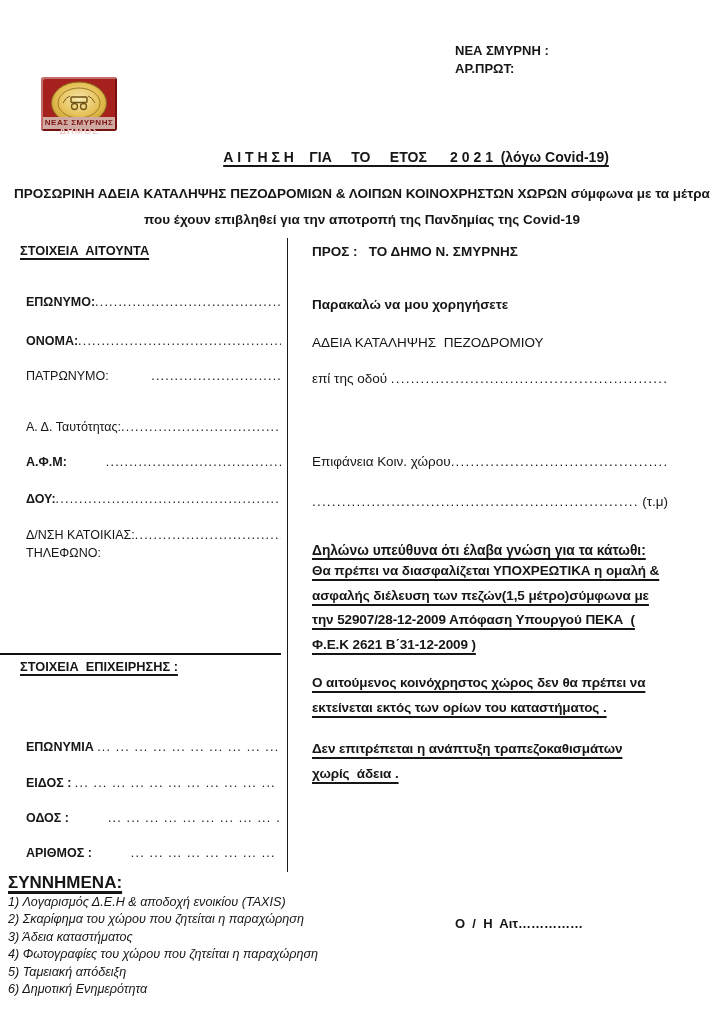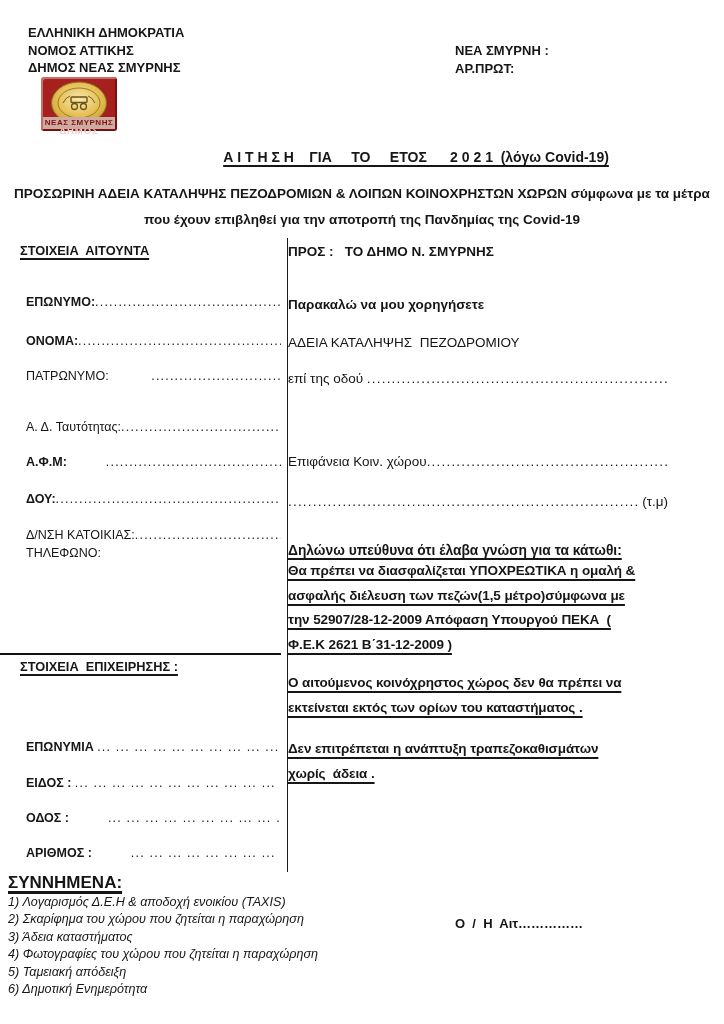--- a/index.html
+++ b/index.html
@@ -42,21 +42,21 @@
     text-decoration:underline;text-underline-offset:3px;text-decoration-thickness:2px;
   }
   .subtitle{
     position:absolute;top:181px;left:0;right:0;
     text-align:center;font-weight:bold;font-size:13.5px;line-height:26px;
   }
 
   
   .cols{position:absolute;top:238px;left:0;width:724px;height:634px;}
   .col-l{position:absolute;left:0;top:0;width:287px;height:634px;box-sizing:border-box;padding-left:20px;padding-right:6px;}
-  .col-r{position:absolute;left:287px;top:0;width:437px;height:634px;box-sizing:border-box;border-left:1.5px solid #1a1a1a;padding-left:0;}
+  .col-r{position:absolute;left:287px;top:0;width:437px;height:634px;box-sizing:border-box;border-left:1.5px solid #1a1a1a;padding-left:24px;}
 
   .sec-title{font-weight:bold;font-size:12.8px;text-decoration:underline;text-underline-offset:3px;text-decoration-thickness:1.5px;margin-top:5px;}
   .field{display:flex;align-items:center;font-size:12.5px;line-height:18px;margin-left:6px;}
   .field .lbl{white-space:pre;}
   .dots{flex:1;overflow:hidden;white-space:nowrap;letter-spacing:1.2px;font-weight:normal;}
   .sep{border-top:2px solid #111;margin-top:91px;margin-left:-24px;margin-right:0;}
 
   .mt35{margin-top:35px;} .mt21{margin-top:21px;} .mt17{margin-top:17px;gap:39px;}
   .mt33{margin-top:33px;} .mt19{margin-top:19px;} .mt18{margin-top:18px;}
   .mt0{margin-top:0;} .mt4{margin-top:4px;} .mt64{margin-top:64px;}
@@ -79,25 +79,20 @@
   .attach{position:absolute;left:8px;top:873px;}
   .attach-title{font-weight:bold;font-size:17px;text-decoration:underline;text-underline-offset:3px;text-decoration-thickness:2.5px;}
   .attach-item{font-style:italic;font-size:12.6px;line-height:16.4px;margin-top:1px;}
   .sig{position:absolute;left:455px;top:916px;font-weight:bold;font-size:13px;}
 </style>
 </head>
 <body>
 
 <div class="page">
 
-  <div class="hdr-left">
-    <div>ΕΛΛΗΝΙΚΗ ΔΗΜΟΚΡΑΤΙΑ</div>
-    <div>ΝΟΜΟΣ ΑΤΤΙΚΗΣ</div>
-    <div>ΔΗΜΟΣ ΝΕΑΣ ΣΜΥΡΝΗΣ</div>
-  </div>
   <div class="hdr-right">
     <div>ΝΕΑ ΣΜΥΡΝΗ :</div>
     <div>ΑΡ.ΠΡΩΤ:</div>
   </div>
 
   <div class="logo">
     <svg width="58" height="44" viewBox="0 0 58 44">
       <defs>
         <radialGradient id="gold" cx="50%" cy="42%" r="65%">
           <stop offset="0%" stop-color="#f8e9b0"></stop>

